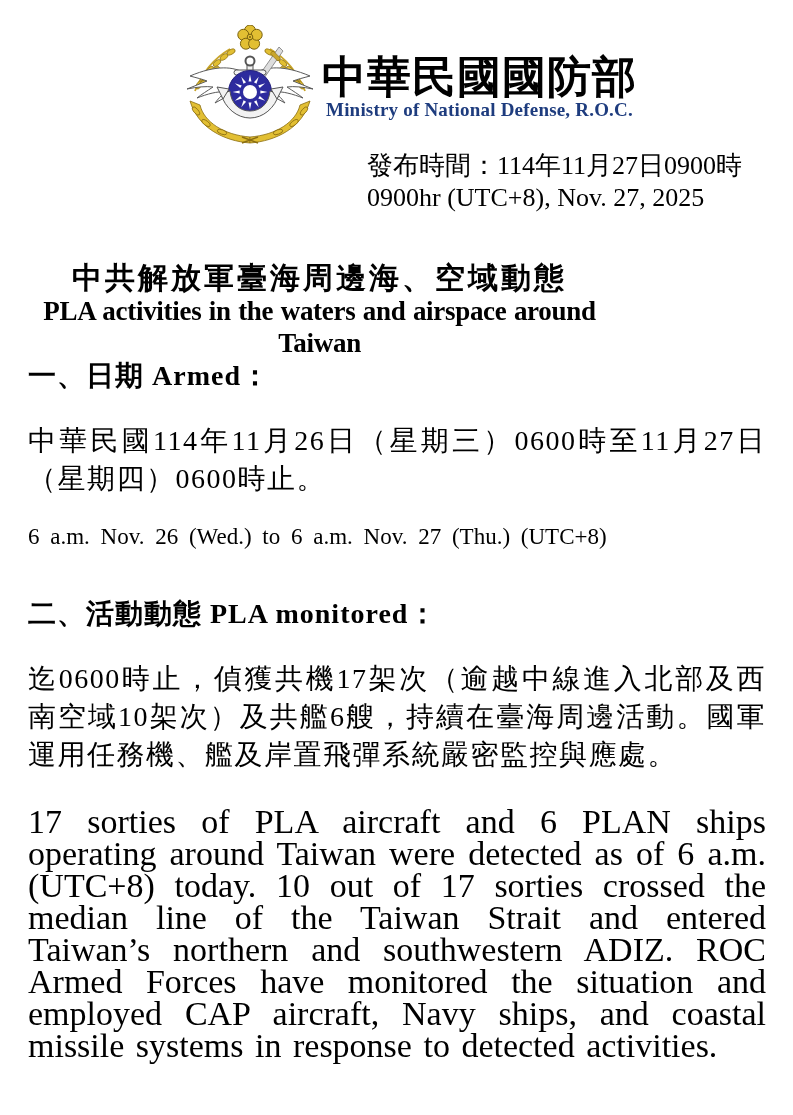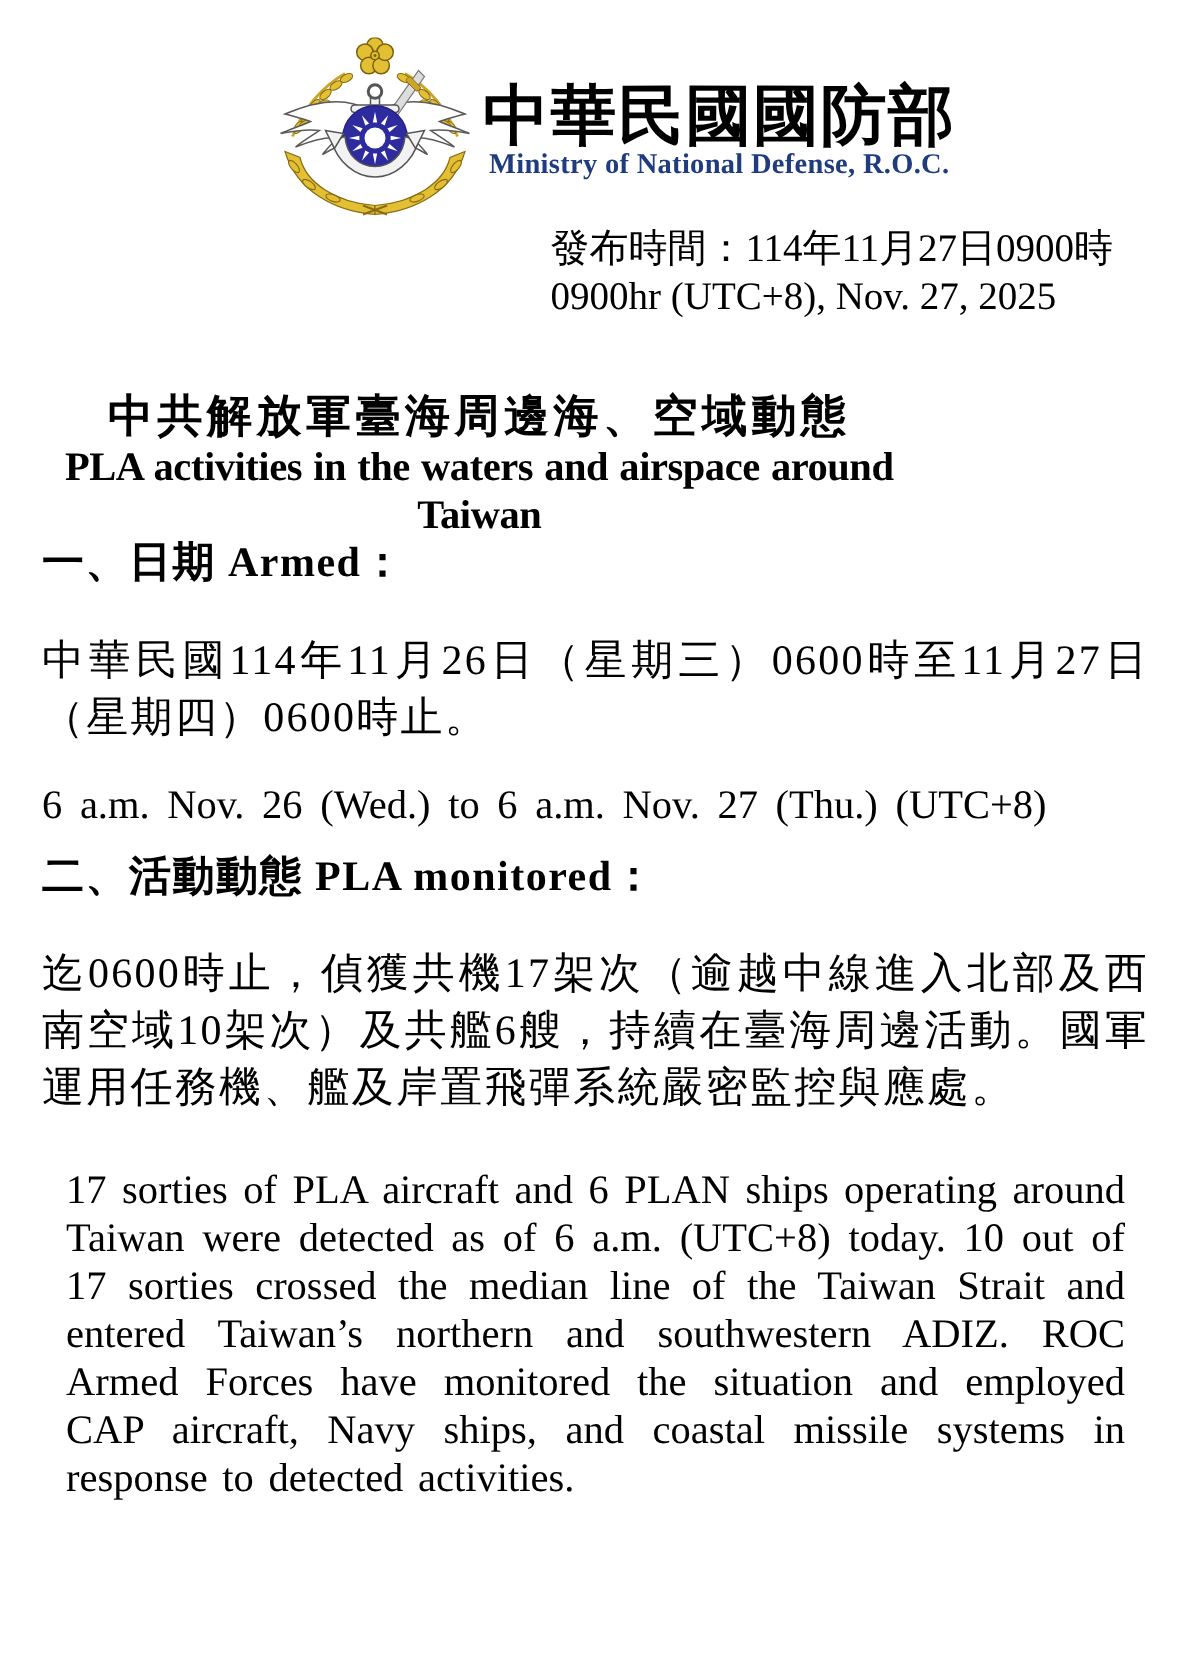--- a/index.html
+++ b/index.html
@@ -31,24 +31,24 @@
     font-size:28px;font-weight:bold;letter-spacing:1px;line-height:32px;
     margin:0 0 30px 0;
   }
   .p-zh{
     font-size:28px;line-height:38px;letter-spacing:1.5px;text-align:justify;
     margin:0 0 22px 0;
     font-family:Liberation Serif, serif;
   }
   .p-zh.second{margin-bottom:32px;}
   .p-en-date{
-    font-size:27px;line-height:33px;word-spacing:5px;margin:0 0 16px 0;
+    font-size:23px;line-height:33px;word-spacing:5px;margin:0 0 45px 0;
   }
   .p-en{
-    font-size:27px;line-height:32px;word-spacing:3px;text-align:justify;margin:16px;
+    font-size:34px;line-height:32px;word-spacing:3px;text-align:justify;margin:0;
   }
 </style>
 </head>
 <body>
 
 <svg class="emblem" viewBox="0 0 140 125" xmlns="http://www.w3.org/2000/svg">
 
   <g fill="#E2BF33" stroke="#8a6d12" stroke-width="0.7">
     <path d="M15,66 Q26,38 50,24" fill="none" stroke="#C9A52A" stroke-width="1.8"></path>
     <ellipse cx="19" cy="60" rx="4.5" ry="2.4" transform="rotate(-58 19 60)"></ellipse>

